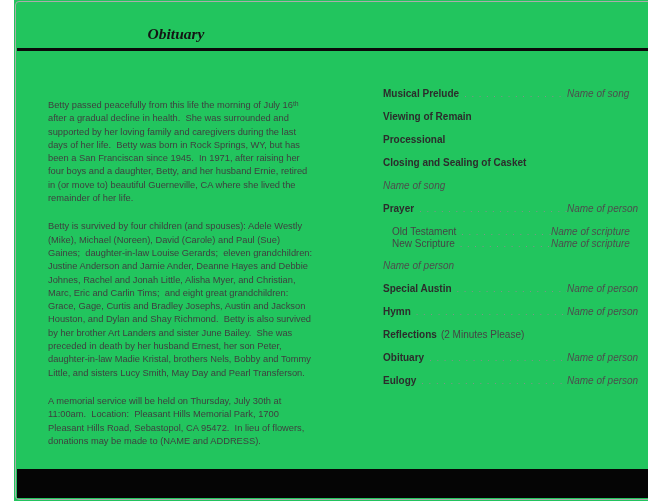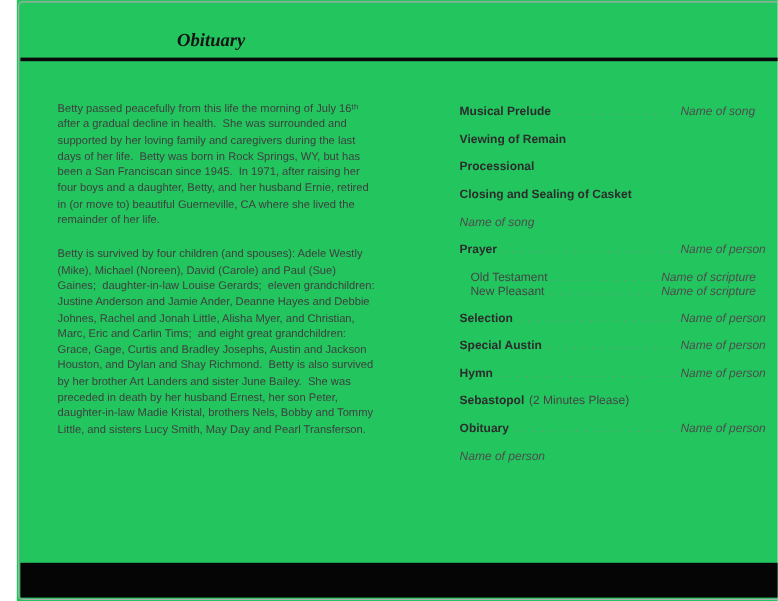--- a/index.html
+++ b/index.html
@@ -33,21 +33,21 @@
   }
   .rule {
     height:3px; background:#0a0a0a;
     margin:5px 3px 0 3px;
   }
   
   .content { display:flex; }
   .obit-col {
     margin-left:34px;
     width:292px;
-    padding-top:33px;
+    padding-top:48px;
     color:#3f3f3f;
   }
   .obit-col p {
     margin:0 0 15px 0;
     font-size:9.3px;
     line-height:13.3px;
     white-space:pre-wrap;
   }
   .prog-col {
     margin-left:27px;
@@ -133,20 +133,24 @@
 Gaines;  daughter-in-law Louise Gerards;  eleven grandchildren:
 Justine Anderson and Jamie Ander, Deanne Hayes and Debbie
 Johnes, Rachel and Jonah Little, Alisha Myer, and Christian,
 Marc, Eric and Carlin Tims;  and eight great grandchildren:
 Grace, Gage, Curtis and Bradley Josephs, Austin and Jackson
 Houston, and Dylan and Shay Richmond.  Betty is also survived
 by her brother Art Landers and sister June Bailey.  She was
 preceded in death by her husband Ernest, her son Peter,
 daughter-in-law Madie Kristal, brothers Nels, Bobby and Tommy
 Little, and sisters Lucy Smith, May Day and Pearl Transferson.</p>
+      <p>A memorial service will be held on Thursday, July 30th at
+11:00am.  Location:  Pleasant Hills Memorial Park, 1700
+Pleasant Hills Road, Sebastopol, CA 95472.  In lieu of flowers,
+donations may be made to (NAME and ADDRESS).</p>
     </div>
 
     <div class="prog-col">
 
       <div class="prow">
         <div class="leader">
           <span class="plabel">Musical Prelude</span>
           <span class="dots"></span>
         </div>
         <span class="pvalue">Name of song</span>
@@ -185,65 +189,65 @@
       <div class="pgroup">
         <div class="prow sub-row">
           <div class="leader">
             <span class="plabel">Old Testament</span>
             <span class="dots"></span>
           </div>
           <span class="pvalue">Name of scripture</span>
         </div>
         <div class="prow sub-row">
           <div class="leader">
-            <span class="plabel">New Pleasant</span>
+            <span class="plabel">New Scripture</span>
             <span class="dots"></span>
           </div>
           <span class="pvalue">Name of scripture</span>
         </div>
       </div>
 
       <div class="prow">
-        <div class="leader">
-          <span class="plabel">Selection</span>
-          <span class="dots"></span>
-        </div>
         <span class="pvalue">Name of person</span>
       </div>
 
       <div class="prow">
         <div class="leader">
           <span class="plabel">Special Austin</span>
           <span class="dots"></span>
         </div>
         <span class="pvalue">Name of person</span>
       </div>
 
       <div class="prow">
         <div class="leader">
           <span class="plabel">Hymn</span>
           <span class="dots"></span>
         </div>
         <span class="pvalue">Name of person</span>
       </div>
 
       <div class="prow">
-        <span class="plabel">Sebastopol</span>
+        <span class="plabel">Reflections</span>
         <span class="note">(2 Minutes Please)</span>
       </div>
 
       <div class="prow">
         <div class="leader">
           <span class="plabel">Obituary</span>
           <span class="dots"></span>
         </div>
         <span class="pvalue">Name of person</span>
       </div>
 
       <div class="prow">
+        <div class="leader">
+          <span class="plabel">Eulogy</span>
+          <span class="dots"></span>
+        </div>
         <span class="pvalue">Name of person</span>
       </div>
 
     </div>
   </div>
 
   <div class="footer-bar"></div>
 </div>
 
 </body></html>

